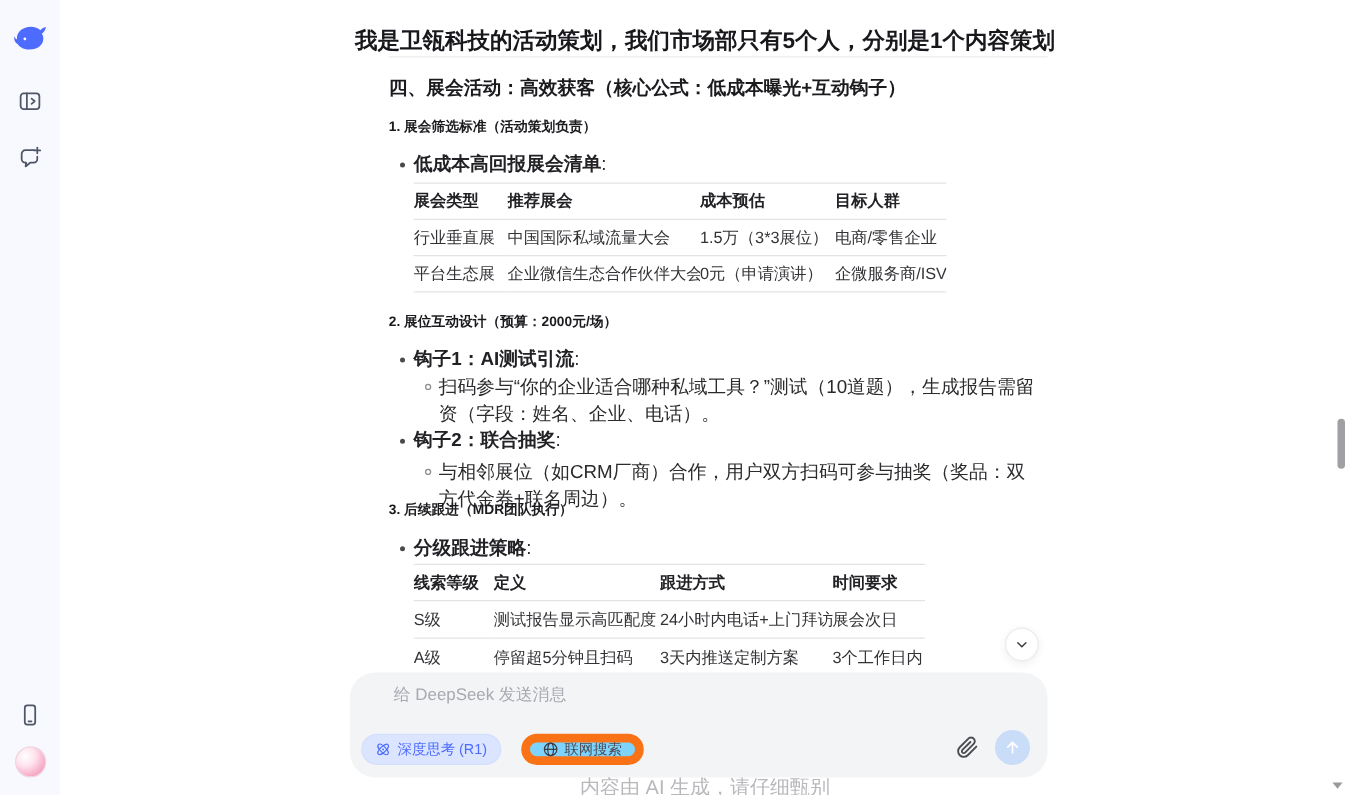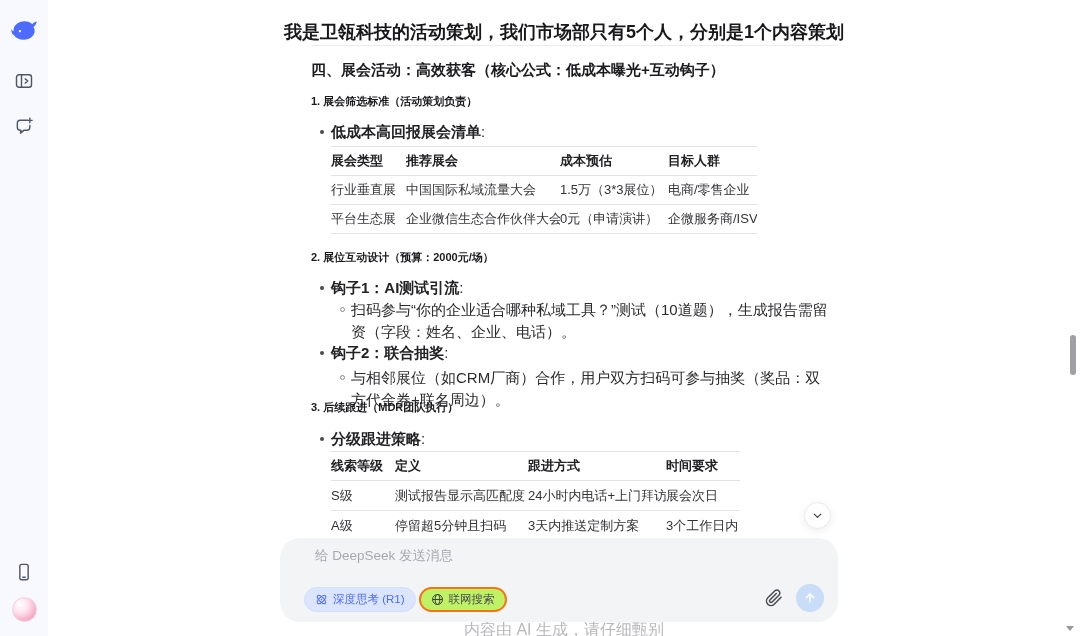--- a/index.html
+++ b/index.html
@@ -45,25 +45,25 @@
   .scroll-down { position:absolute; left:804px; top:502px; width:27px; height:27px; border-radius:50%;
     background:#fff; border:1px solid #ebebee; box-shadow:0 2px 8px rgba(0,0,0,.07);
     display:flex; align-items:center; justify-content:center; cursor:pointer; z-index:6; }
   
   .composer { position:absolute; left:280px; top:538px; width:558px; height:84px; border-radius:20px;
     background:#f3f4f6; z-index:10; }
   .composer textarea { position:absolute; left:16px; top:9px; width:520px; height:36px;
     background:transparent; border:none; outline:none; resize:none;
     font-family:"Liberation Sans","DejaVu Sans",sans-serif; font-size:13.5px; color:#262626;margin-left:19px; }
   .composer textarea::placeholder { color:#a6a9b0; }
-  .pills { position:absolute; left:24px; bottom:10px; display:flex; gap:3px; }
+  .pills { position:absolute; left:9px; bottom:10px; display:flex; gap:16px; }
   .pill { display:inline-flex; align-items:center; gap:5px; height:25px; padding:0 10px;
     border-radius:13px; font-size:11.5px; cursor:pointer; font-family:inherit; }
   .pill-think { background:#dbe5ff; border:1px solid #d3dffd; color:#4d6bfe; }
-  .pill-search { background:#bef264; border:2px solid #f97316; color:#4c4c52; }
+  .pill-search { background:#7dd3fc; border:7px solid #f97316; color:#4c4c52; }
   .right-actions { position:absolute; right:14px; bottom:10px; display:flex; align-items:center; gap:13px; }
   .icon-btn { background:none; border:none; cursor:pointer; display:flex; align-items:center; }
   .send-btn { width:28px; height:28px; border-radius:50%; background:#c9dcf8; border:none;
     display:flex; align-items:center; justify-content:center; cursor:pointer; }
   
   .footer { position:absolute; left:48px; right:0; top:620px; text-align:center;
     font-size:16px; color:#b8b8bc; z-index:10; }
   
   .scroll-thumb { position:absolute; right:4px; top:335px; width:6px; height:40px;
     border-radius:3px; background:#a0a0a4; z-index:25; cursor:pointer; }

